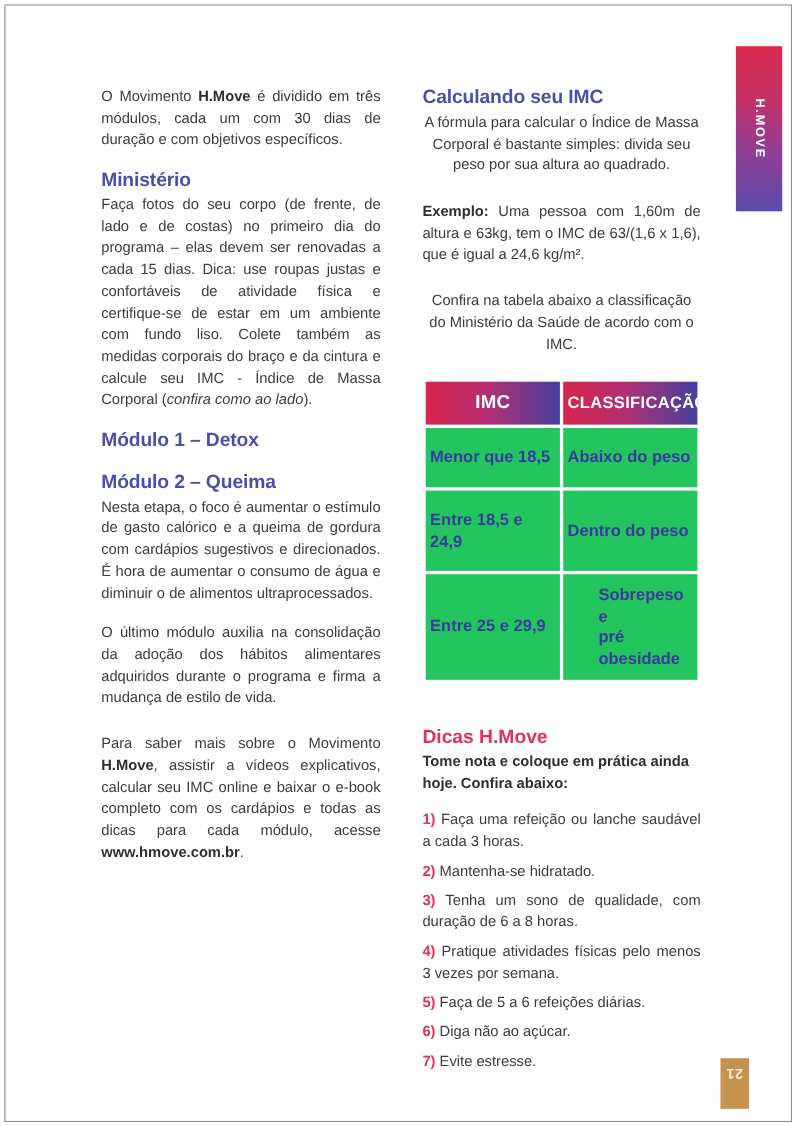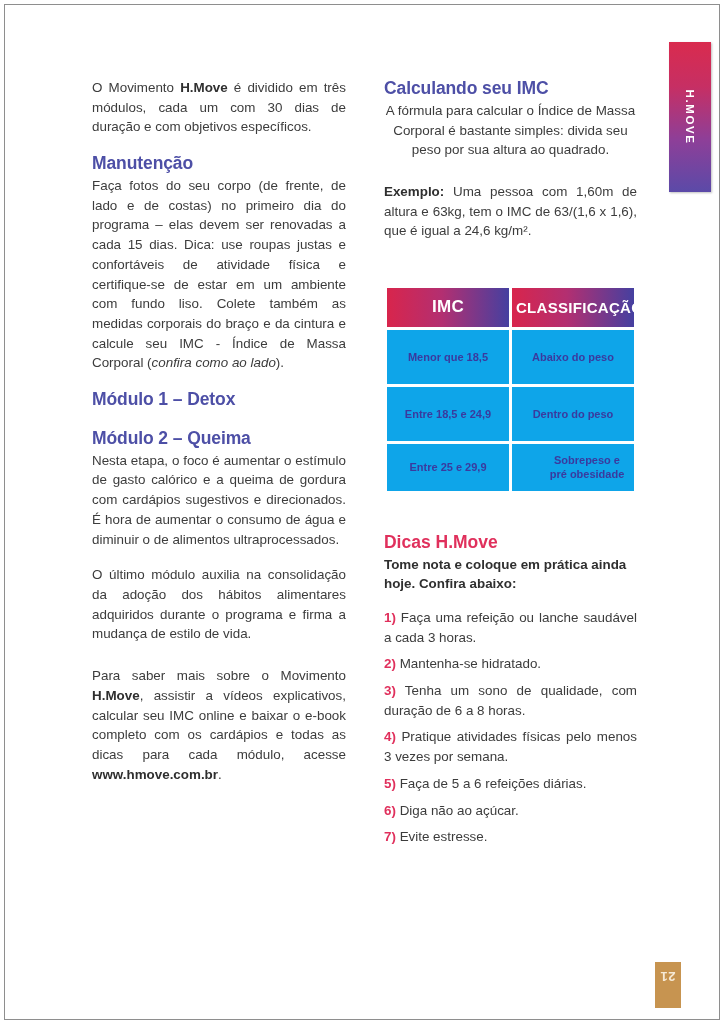--- a/index.html
+++ b/index.html
@@ -140,25 +140,24 @@
     font-size: 17px;
     font-weight: bold;
     padding: 9px 4px 10px 4px;
     letter-spacing: 0.2px;
   }
   .imc-table th.small {
     font-size: 15px;
     letter-spacing: 0.3px;
   }
   .imc-table td {
-    background: #0ea5e9;
+    background: #22c55e;
     color: #3a3a9e;
-    font-size: 11px;
-    font-weight: bold;
-    text-align: center;
+    font-size: 15px;
+    font-weight: bold;
     padding: 17px 4px;
     line-height: 1.3;
     vertical-align: middle;
     height: 20px;
   }
   .imc-table td.two-line { padding: 9px 4px; }
 
   
   .tips { margin-top: 14px; }
   .tip {
@@ -190,21 +189,21 @@
   </div>
 
   <div class="columns">
 
     <div class="col col-left">
 
       <p>O Movimento <span class="bold">H.Move</span> é dividido em três módulos, cada um com 30 dias de duração e com objetivos específicos.</p>
 
       <div class="gap-md"></div>
 
-      <h2 class="section-head">Manutenção</h2>
+      <h2 class="section-head">Ministério</h2>
       <p>Faça fotos do seu corpo (de frente, de lado e de costas) no primeiro dia do programa – elas devem ser renovadas a cada 15 dias. Dica: use roupas justas e confortáveis de atividade física e certifique-se de estar em um ambiente com fundo liso. Colete também as medidas corporais do braço e da cintura e calcule seu IMC - Índice de Massa Corporal (<span class="ital">confira como ao lado</span>).</p>
 
       <div class="gap-md"></div>
 
       <h2 class="section-head">Módulo 1 – Detox</h2>
 
       <div class="gap-md"></div>
 
       <h2 class="section-head">Módulo 2 – Queima</h2>
       <p>Nesta etapa, o foco é aumentar o estímulo de gasto calórico e a queima de gordura com cardápios sugestivos e direcionados. É hora de aumentar o consumo de água e diminuir o de alimentos ultraprocessados.</p>
@@ -223,20 +222,21 @@
 
       <h2 class="section-head">Calculando seu IMC</h2>
       <p class="nojust">A fórmula para calcular o Índice de Massa Corporal é bastante simples: divida seu peso por sua altura ao quadrado.</p>
 
       <div class="gap-lg"></div>
 
       <p><span class="bold">Exemplo:</span><span> Uma pessoa com 1,60m de altura e 63kg, tem o IMC de 63/(1,6 x 1,6), que é igual a 24,6 kg/m².</span></p>
 
       <div class="gap-lg"></div>
 
+      <p class="nojust">Confira na tabela abaixo a classificação do Ministério da Saúde de acordo com o IMC.</p>
 
       <div class="gap-lg"></div>
 
       <table class="imc-table">
         <thead>
           <tr>
             <th>IMC</th>
             <th class="small">CLASSIFICAÇÃO</th>
           </tr>
         </thead>

